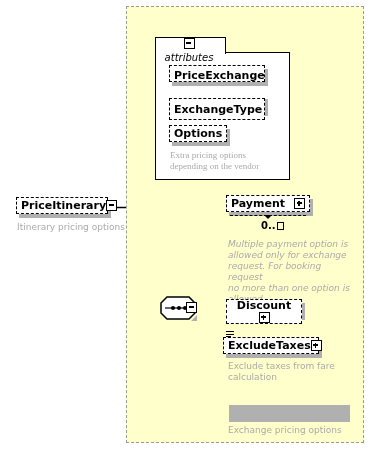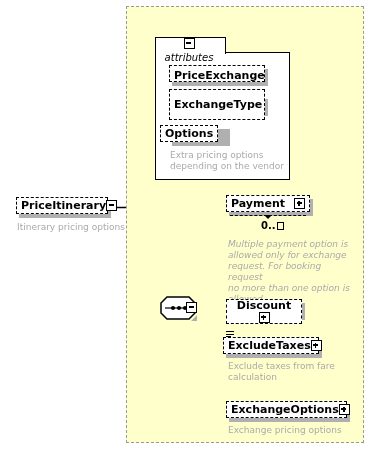--- a/index.html
+++ b/index.html
@@ -207,29 +207,29 @@
     <span class="expander"></span>
     <span class="label">attributes</span>
   </div>
 
   <div class="abs shadow" style="left:172px;top:69px;width:96px;height:17px;"></div>
   <div class="abs node" style="left:169px;top:65px;width:96px;height:17px;z-index:2;align-items:flex-end;">
     <span class="nm">PriceExchange</span>
   </div>
 
   <div class="abs shadow" style="left:172px;top:99px;width:96px;height:17px;"></div>
-  <div class="abs node" style="left:169px;top:89px;width:96px;height:31px;z-index:2;text-align:right;">
+  <div class="abs node" style="left:169px;top:98px;width:96px;height:22px;z-index:2;text-align:right;">
     <span class="nm">ExchangeType</span>
   </div>
 
   <div class="abs shadow" style="left:172px;top:129px;width:58px;height:17px;"></div>
-  <div class="abs node" style="left:160px;top:125px;width:58px;height:17px;z-index:2;">
+  <div class="abs node" style="left:169px;top:125px;width:58px;height:17px;z-index:2;">
     <span class="nm">Options</span>
   </div>
-  <div class="abs annot" style="left:170px;top:150px;width:118px;">Extra pricing options
+  <div class="abs annot" style="left:170px;top:150px;width:118px;font-family:Liberation Serif, serif;">Extra pricing options
 depending on the vendor</div>
 
   <div class="abs" style="left:160px;top:296px;width:42px;height:26px;z-index:2;">
     <svg width="42" height="26" viewBox="0 0 42 26">
       <polygon points="7,1 29,1 35,7 35,17 29,23 7,23 1,17 1,7" fill="#ffffff" stroke="#000000" stroke-width="1.5"></polygon>
       <polygon points="9,25 31,25 37,19 37,25" fill="#b0b0b0" stroke="none"></polygon>
       <line x1="5" y1="12" x2="31" y2="12" stroke="#000000" stroke-width="1.2"></line>
       <circle cx="13" cy="12" r="2" fill="#000000"></circle>
       <circle cx="19" cy="12" r="2" fill="#000000"></circle>
       <circle cx="25" cy="12" r="2" fill="#000000"></circle>
@@ -267,19 +267,15 @@
   </div>
   <div class="abs doc-glyph" style="left:226px;top:331px;width:8px;z-index:4;">
     <i style="width:8px;"></i>
       <i style="width:8px;"></i>
       <i style="width:5px;"></i>
   </div>
   <div class="abs annot" style="left:228px;top:361px;width:124px;">Exclude taxes from fare
 calculation</div>
 
   <div class="abs shadow" style="left:229px;top:405px;width:121px;height:17px;"></div>
-  <div class="abs node" style="left:226px;top:401px;width:121px;height:17px;justify-content:space-between;z-index:2;">
-    <span class="nm">ExchangeOptions</span>
-    <span class="expander plus"></span>
-  </div>
   <div class="abs annot" style="left:228px;top:425px;width:130px;">Exchange pricing options</div>
 
 </div>
 
 </body></html>

